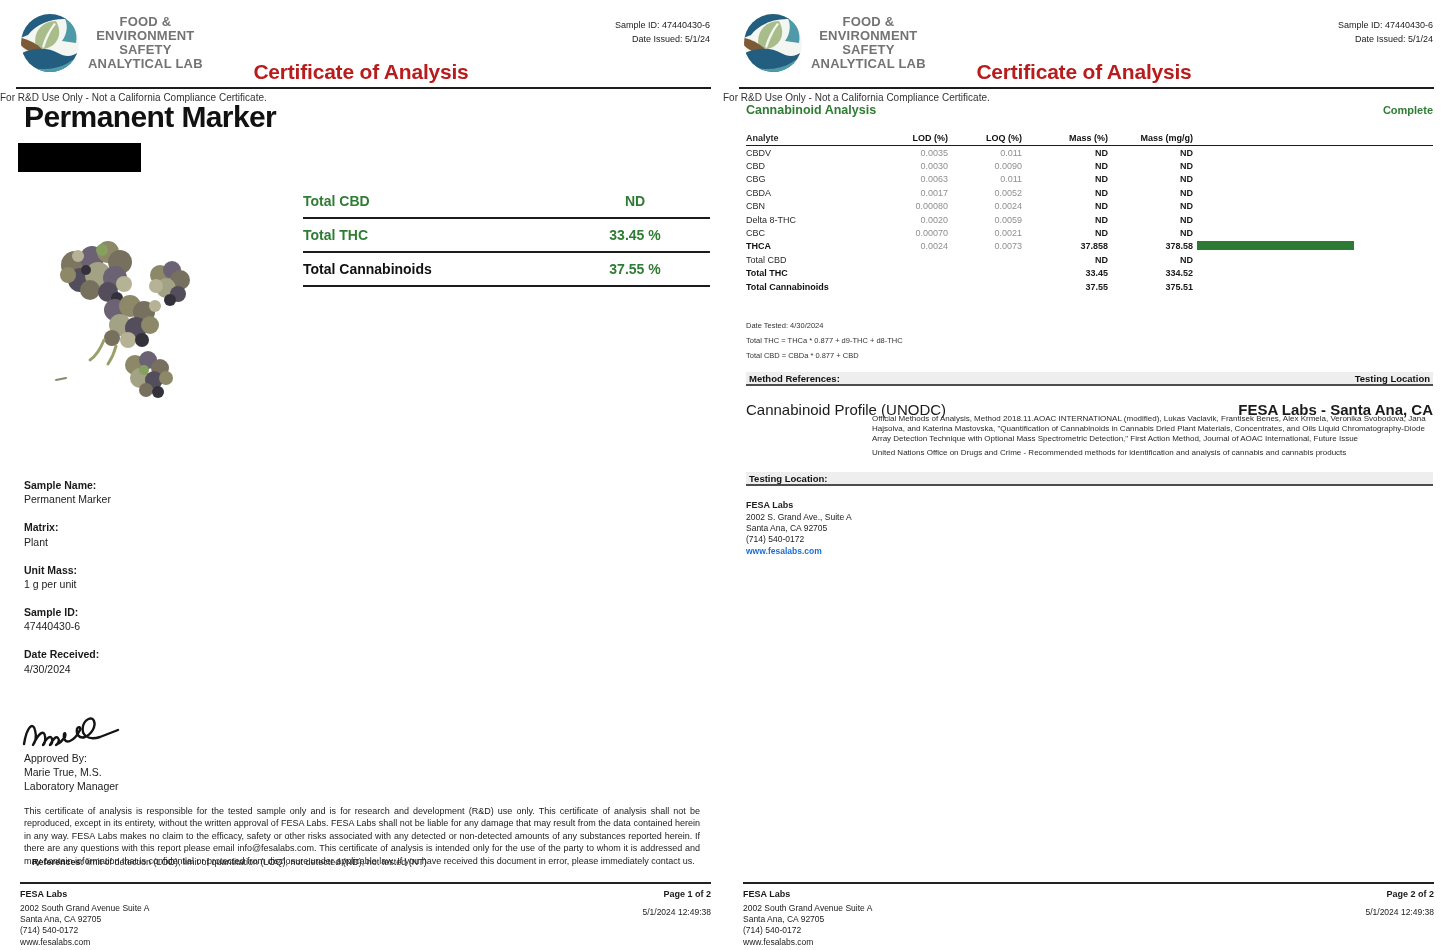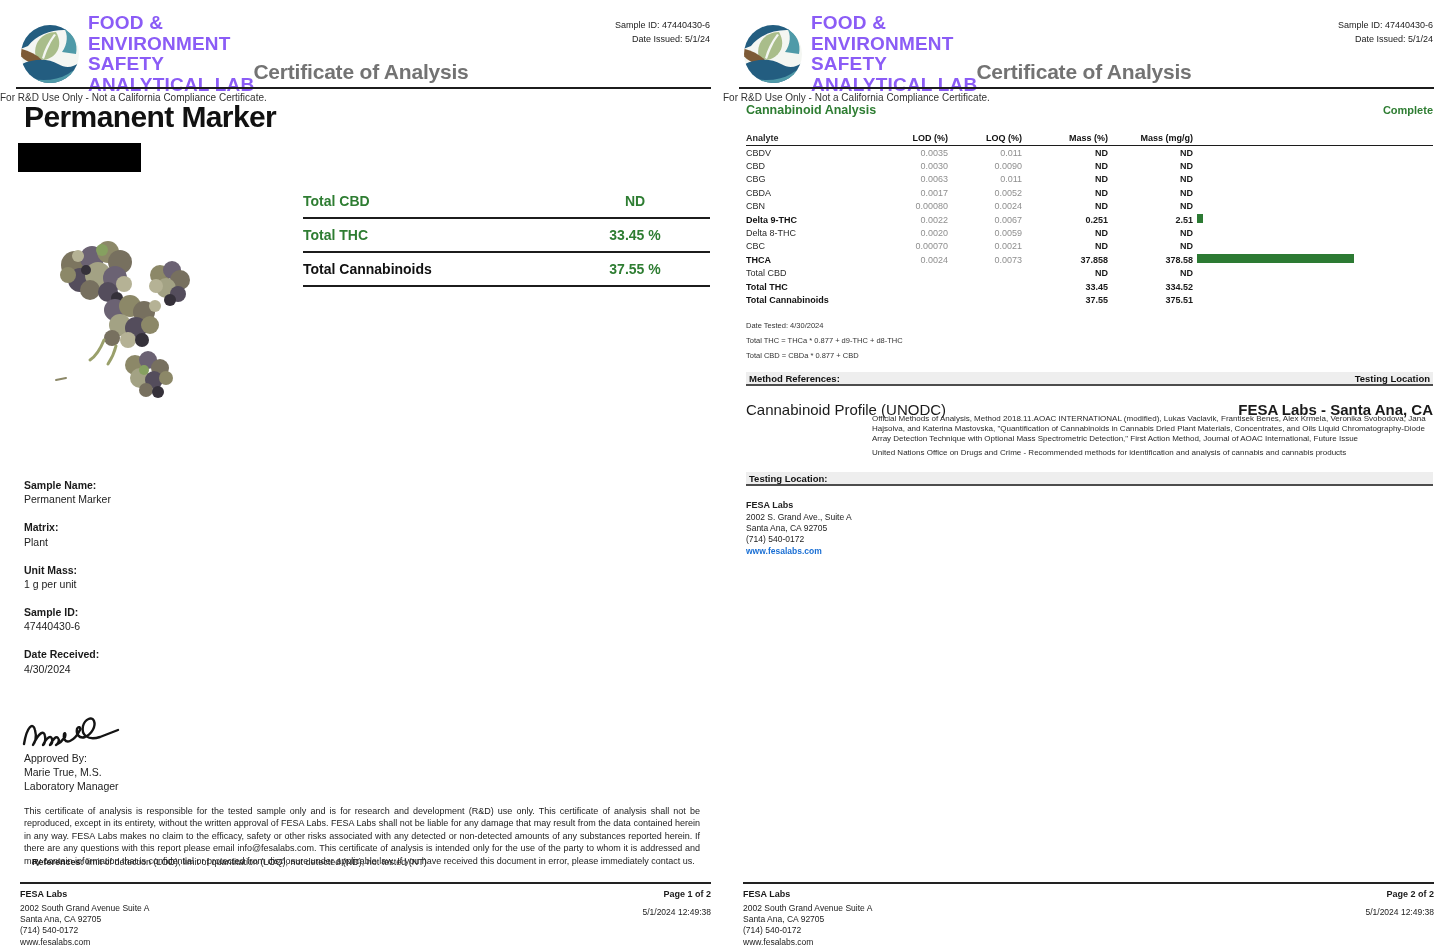--- a/index.html
+++ b/index.html
@@ -3,23 +3,23 @@
 <meta charset="utf-8">
 <style>
   * { margin:0; padding:0; box-sizing:border-box; }
   html,body { width:1445px; height:950px; background:#fff; font-family:"Liberation Sans", sans-serif; color:#1a1a1a; overflow:hidden; }
   .page { position:absolute; top:0; width:722px; height:950px; background:#fff; }
   #page1 { left:0; } #page2 { left:723px; }
 
   
   .brand { position:absolute; left:20px; top:13px; display:flex; align-items:center; gap:8px; }
   .logo { width:60px; height:60px; }
-  .brandname { color:#8b5cf6; font-weight:700; font-size:19px; line-height:1.08; letter-spacing:.2px; }
+  .brandname { color:#737373; font-weight:700; font-size:13px; line-height:1.08; letter-spacing:.2px;text-align:center; }
   .meta { position:absolute; right:12px; top:19px; text-align:right; font-size:9px; line-height:1.5; color:#222; }
-  .coa-title { position:absolute; left:0; right:0; top:60px; text-align:center; font-size:21px; font-weight:700; letter-spacing:-.2px; color:#737373; }
+  .coa-title { position:absolute; left:0; right:0; top:60px; text-align:center; font-size:21px; font-weight:700; letter-spacing:-.2px; color:#b91c1c; }
   .hrule { position:absolute; left:16px; right:11px; top:87px; height:2px; background:#1c1c1c; }
   .rdline { position:absolute; left:0; right:0; top:92px; font-size:10px; color:#333; }
 
   
   .product-title { position:absolute; left:24px; top:100px; font-size:30px; font-weight:700; letter-spacing:-.6px; color:#111; }
   .redact { position:absolute; left:18px; top:143px; width:123px; height:29px; background:#000; }
   .photo { position:absolute; left:20px; top:180px; width:255px; height:290px; }
   .totals { position:absolute; left:303px; top:185px; width:407px; }
   .tot-row { border-bottom:2px solid #1c1c1c; height:34px; display:flex; align-items:center; justify-content:space-between; }
   .tot-label { font-size:14px; font-weight:700; color:#2e7d32; }
@@ -305,28 +305,20 @@
           <span class="c-bar"></span>
         </div>
         <div class="trow">
           <span class="c-analyte">CBN</span>
           <span class="c-num">0.00080</span>
           <span class="c-num">0.0024</span>
           <span class="c-mass">ND</span>
           <span class="c-mass">ND</span>
           <span class="c-bar"></span>
         </div>
-        <div class="trow bold">
-          <span class="c-analyte">Delta 9-THC</span>
-          <span class="c-num">0.0022</span>
-          <span class="c-num">0.0067</span>
-          <span class="c-mass">0.251</span>
-          <span class="c-mass">2.51</span>
-          <span class="c-bar"><i class="bar" style="width: 6px; display: inline-block;"></i></span>
-        </div>
         <div class="trow">
           <span class="c-analyte">Delta 8-THC</span>
           <span class="c-num">0.0020</span>
           <span class="c-num">0.0059</span>
           <span class="c-mass">ND</span>
           <span class="c-mass">ND</span>
           <span class="c-bar"></span>
         </div>
         <div class="trow">
           <span class="c-analyte">CBC</span>

